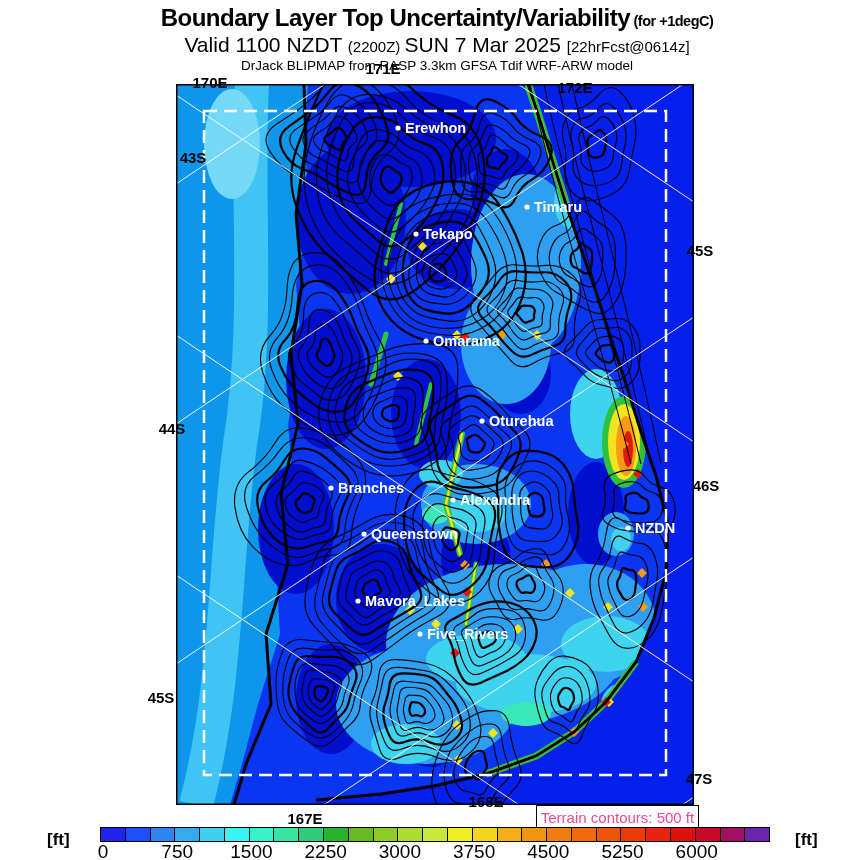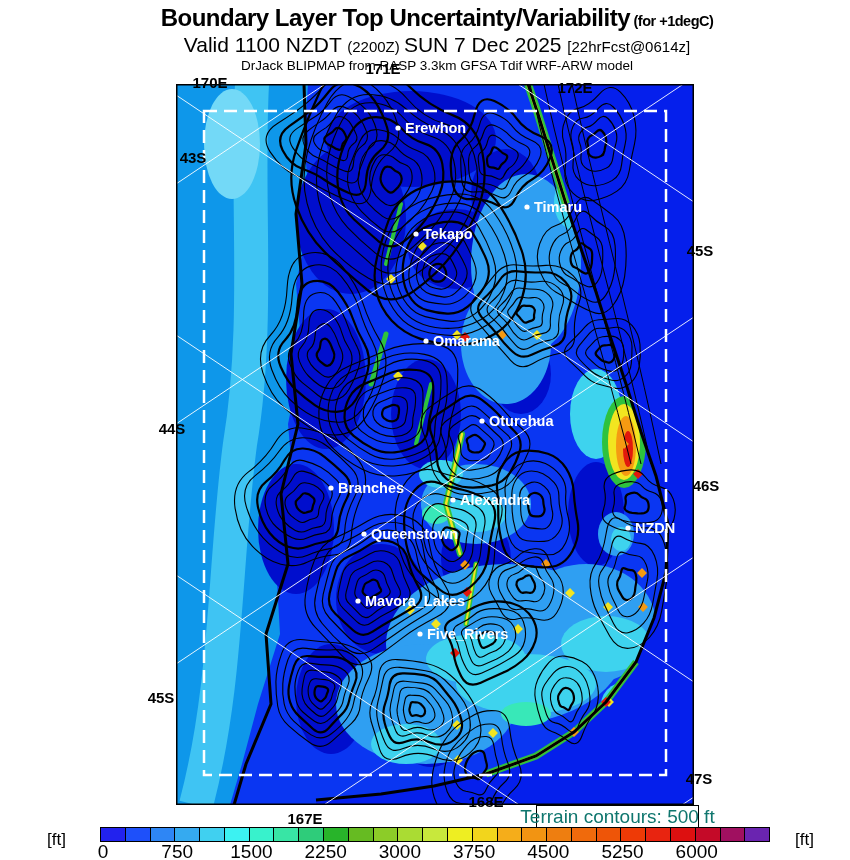--- a/index.html
+++ b/index.html
@@ -12,40 +12,40 @@
   .t2{font-size:21px;font-weight:400;margin-top:1px;}
   .t2 .small{font-size:15px;}
   .t3{font-size:13.5px;font-weight:400;margin-top:1px;}
   
   #map{position:absolute;left:176px;top:84px;width:518px;height:721px;display:block;}
   .gridlabel{position:absolute;transform:translate(-50%,-50%);font-size:15px;font-weight:700;
              color:#000;white-space:nowrap;}
   
   .terrain-box{position:absolute;left:536px;top:805px;width:161px;height:22px;background:#fff;
                border:1.6px solid #000;display:flex;align-items:center;justify-content:center;}
-  .terrain-box span{font-size:19px;color:#0f766e;white-space:nowrap;}
+  .terrain-box span{font-size:15px;color:#ec4899;white-space:nowrap;}
   
   .cbar-wrap{position:absolute;left:0;top:824px;width:850px;height:36px;}
-  .ftlab{position:absolute;top:6px;font-size:17px;font-weight:400;color:#000;}
+  .ftlab{position:absolute;top:6px;font-size:17px;font-weight:700;color:#000;}
   .ftlab.left{left:47px;}
   .ftlab.right{left:795px;}
   #bar{position:absolute;left:100px;top:3px;width:668px;height:13px;border:1px solid #000;
        display:flex;box-sizing:content-box;}
   #bar .seg{flex:1 1 0;border-right:1px solid #000;}
   #bar .seg:last-child{border-right:none;}
   .tick{position:absolute;top:17px;transform:translateX(-50%);font-size:19px;color:#000;}
 </style>
 </head>
 <body>
 
 <div class="stage">
 
   <div class="hdr">
     <div class="t1"><span>Boundary Layer Top Uncertainty/Variability</span><span class="t1s"> (for +1degC)</span></div>
-    <div class="t2"><span>Valid 1100 NZDT </span><span class="small">(2200Z) </span><span>SUN 7 Dec 2025 </span><span class="small">[22hrFcst@0614z]</span></div>
+    <div class="t2"><span>Valid 1100 NZDT </span><span class="small">(2200Z) </span><span>SUN 7 Mar 2025 </span><span class="small">[22hrFcst@0614z]</span></div>
     <div class="t3">DrJack BLIPMAP from RASP 3.3km GFSA Tdif WRF-ARW model</div>
   </div>
 
   <svg id="map" viewBox="0 0 518 721">
     <defs>
         <clipPath id="mapclip">
           <rect x="0" y="0" width="518" height="721"></rect>
         </clipPath>
       </defs>
     <g clip-path="url(#mapclip)">

